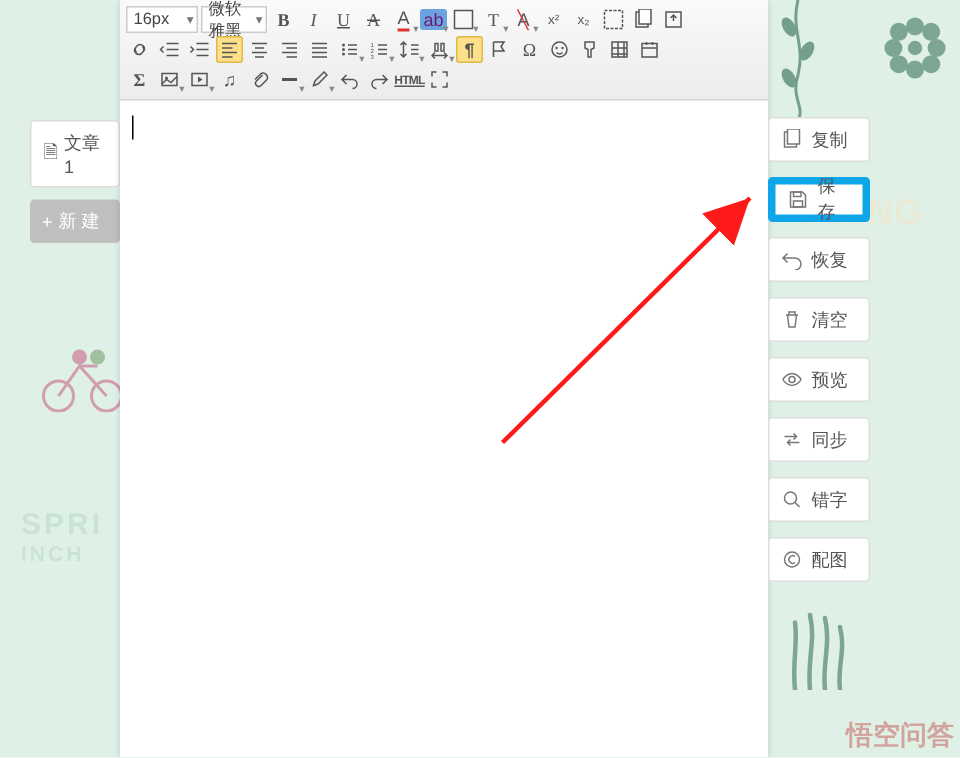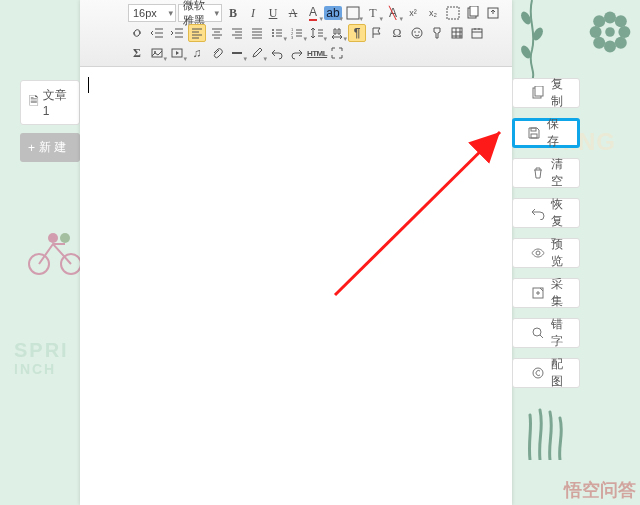--- a/index.html
+++ b/index.html
@@ -37,21 +37,21 @@
   .editor {
     position: absolute; left: 80px; top: 0; width: 432px; height: 505px;
     background: #fff; box-shadow: 0 0 4px rgba(0,0,0,.15);
     display: flex; flex-direction: column;
   }
   .toolbar {
     background: linear-gradient(#fafafa,#ececec);
     border-bottom: 1px solid #d4d4d4;
     padding: 3px 4px;
   }
-  .tb-row { display: flex; align-items: center; gap: 2px; flex-wrap: nowrap; height: 20px; margin-left: 44px; }
+  .tb-row { display: flex; align-items: center; gap: 2px; flex-wrap: nowrap; height: 20px; }
   .tb-sel {
     background: #fff; border: 1px solid #ccc; height: 18px;
     font-size: 11px; padding: 0 14px 0 4px; color: #444;
     display: inline-flex; align-items: center; position: relative;
     cursor: pointer;
   }
   .tb-sel::after { content: "▾"; position: absolute; right: 2px; font-size: 9px; color:#777; }
   .tb-btn {
     width: 18px; height: 18px; display: inline-flex;
     align-items: center; justify-content: center;
@@ -65,23 +65,23 @@
   .html-label { font-size: 8px; font-weight: bold; letter-spacing: -0.5px; text-decoration: underline; }
 
   .canvas { flex: 1; padding: 10px 8px; position: relative; }
   .cursor { width: 1px; height: 16px; background: #000; animation: blink 1s steps(1) infinite; }
   @keyframes blink { 50% { opacity: 0; } }
 
   .right-col { position: absolute; left: 512px; top: 78px; width: 68px; display: flex; flex-direction: column; gap: 10px; }
   .act-btn {
     background: #fff; border: 1px solid #ddd; border-radius: 3px;
     height: 30px; display: flex; align-items: center; gap: 6px;
-    padding: 0 18px; color: #555; font-size: 12px; cursor: pointer;
-  }
-  .act-btn.hl { border: 3px solid #0ea5e9; justify-content: flex-end; }
+    padding: 0 8px; color: #555; font-size: 12px; cursor: pointer;
+  }
+  .act-btn.hl { border: 5px solid #0ea5e9; }
   .act-btn svg, .act-btn .ic { width: 14px; height: 14px; flex: 0 0 14px; color:#777; }
   .ic { display:inline-flex; align-items:center; justify-content:center; font-size:12px; }
 
   .arrow { position: absolute; left: 200px; top: 110px; width: 320px; height: 200px; pointer-events: none; }
 </style>
 </head>
 <body>
 
 <div class="decor flower">
   <svg viewBox="0 0 40 40">
@@ -151,21 +151,21 @@
       <span class="tb-btn">
           <u class="t">U</u>
         </span>
       <span class="tb-btn">
           <span class="t" style="text-decoration:line-through">A</span>
         </span>
       <span class="tb-btn dd">
           <span style="border-bottom:2px solid #d33">A</span>
         </span>
       <span class="tb-btn dd">
-          <span style="background:#6aa3e0;color:#0f172a;padding:0 2px;border-radius:2px">ab</span>
+          <span style="background:#6aa3e0;color:#701a75;padding:0 2px;border-radius:2px">ab</span>
         </span>
       <span class="tb-btn dd">
           <svg viewBox="0 0 14 14">
             <rect x="1" y="1" width="12" height="12" fill="none" stroke="#555"></rect>
           </svg>
         </span>
       <span class="tb-btn dd">
           <span style="font-family:serif">T</span>
         </span>
       <span class="tb-btn dd">
@@ -372,50 +372,49 @@
           <path d="M2 2h8l2 2v8H2z" fill="none" stroke="currentColor"></path>
           <rect x="4" y="2" width="5" height="3" fill="none" stroke="currentColor"></rect>
           <rect x="4" y="8" width="6" height="4" fill="none" stroke="currentColor"></rect>
         </svg>
       </span>
       <span>保存</span>
     </div>
     <div class="act-btn">
       <span class="ic">
         <svg viewBox="0 0 14 14">
+          <path d="M4 3L1 6l3 3M1 6h8a4 4 0 010 8" fill="none" stroke="currentColor"></path>
+        </svg>
+      </span>
+      <span>恢复</span>
+    </div>
+    <div class="act-btn">
+      <span class="ic">
+        <svg viewBox="0 0 14 14">
           <path d="M3 4h8M5 4V2h4v2M4 4l1 8h4l1-8" fill="none" stroke="currentColor"></path>
         </svg>
       </span>
       <span>清空</span>
-    </div>
-    <div class="act-btn">
-      <span class="ic">
-        <svg viewBox="0 0 14 14">
-          <path d="M4 3L1 6l3 3M1 6h8a4 4 0 010 8" fill="none" stroke="currentColor"></path>
-        </svg>
-      </span>
-      <span>恢复</span>
     </div>
     <div class="act-btn">
       <span class="ic">
         <svg viewBox="0 0 14 14">
           <path d="M1 7s2-4 6-4 6 4 6 4-2 4-6 4-6-4-6-4z" fill="none" stroke="currentColor"></path>
           <circle cx="7" cy="7" r="2" fill="none" stroke="currentColor"></circle>
         </svg>
       </span>
       <span>预览</span>
     </div>
     <div class="act-btn">
       <span class="ic">
         <svg viewBox="0 0 14 14">
-          <rect x="2" y="2" width="10" height="10" fill="none" stroke="currentColor"></rect>
-          <path d="M7 5v4M5 7h4M9 2l3 3" stroke="currentColor" fill="none"></path>
-        </svg>
-      </span>
-      <span>采集</span>
+          <path d="M2 5h8M8 3l2 2-2 2M12 9H4M6 7L4 9l2 2" fill="none" stroke="currentColor"></path>
+        </svg>
+      </span>
+      <span>同步</span>
     </div>
     <div class="act-btn">
       <span class="ic">
         <svg viewBox="0 0 14 14">
           <circle cx="6" cy="6" r="4" fill="none" stroke="currentColor"></circle>
           <path d="M9 9l3 3" stroke="currentColor"></path>
         </svg>
       </span>
       <span>错字</span>
     </div>

